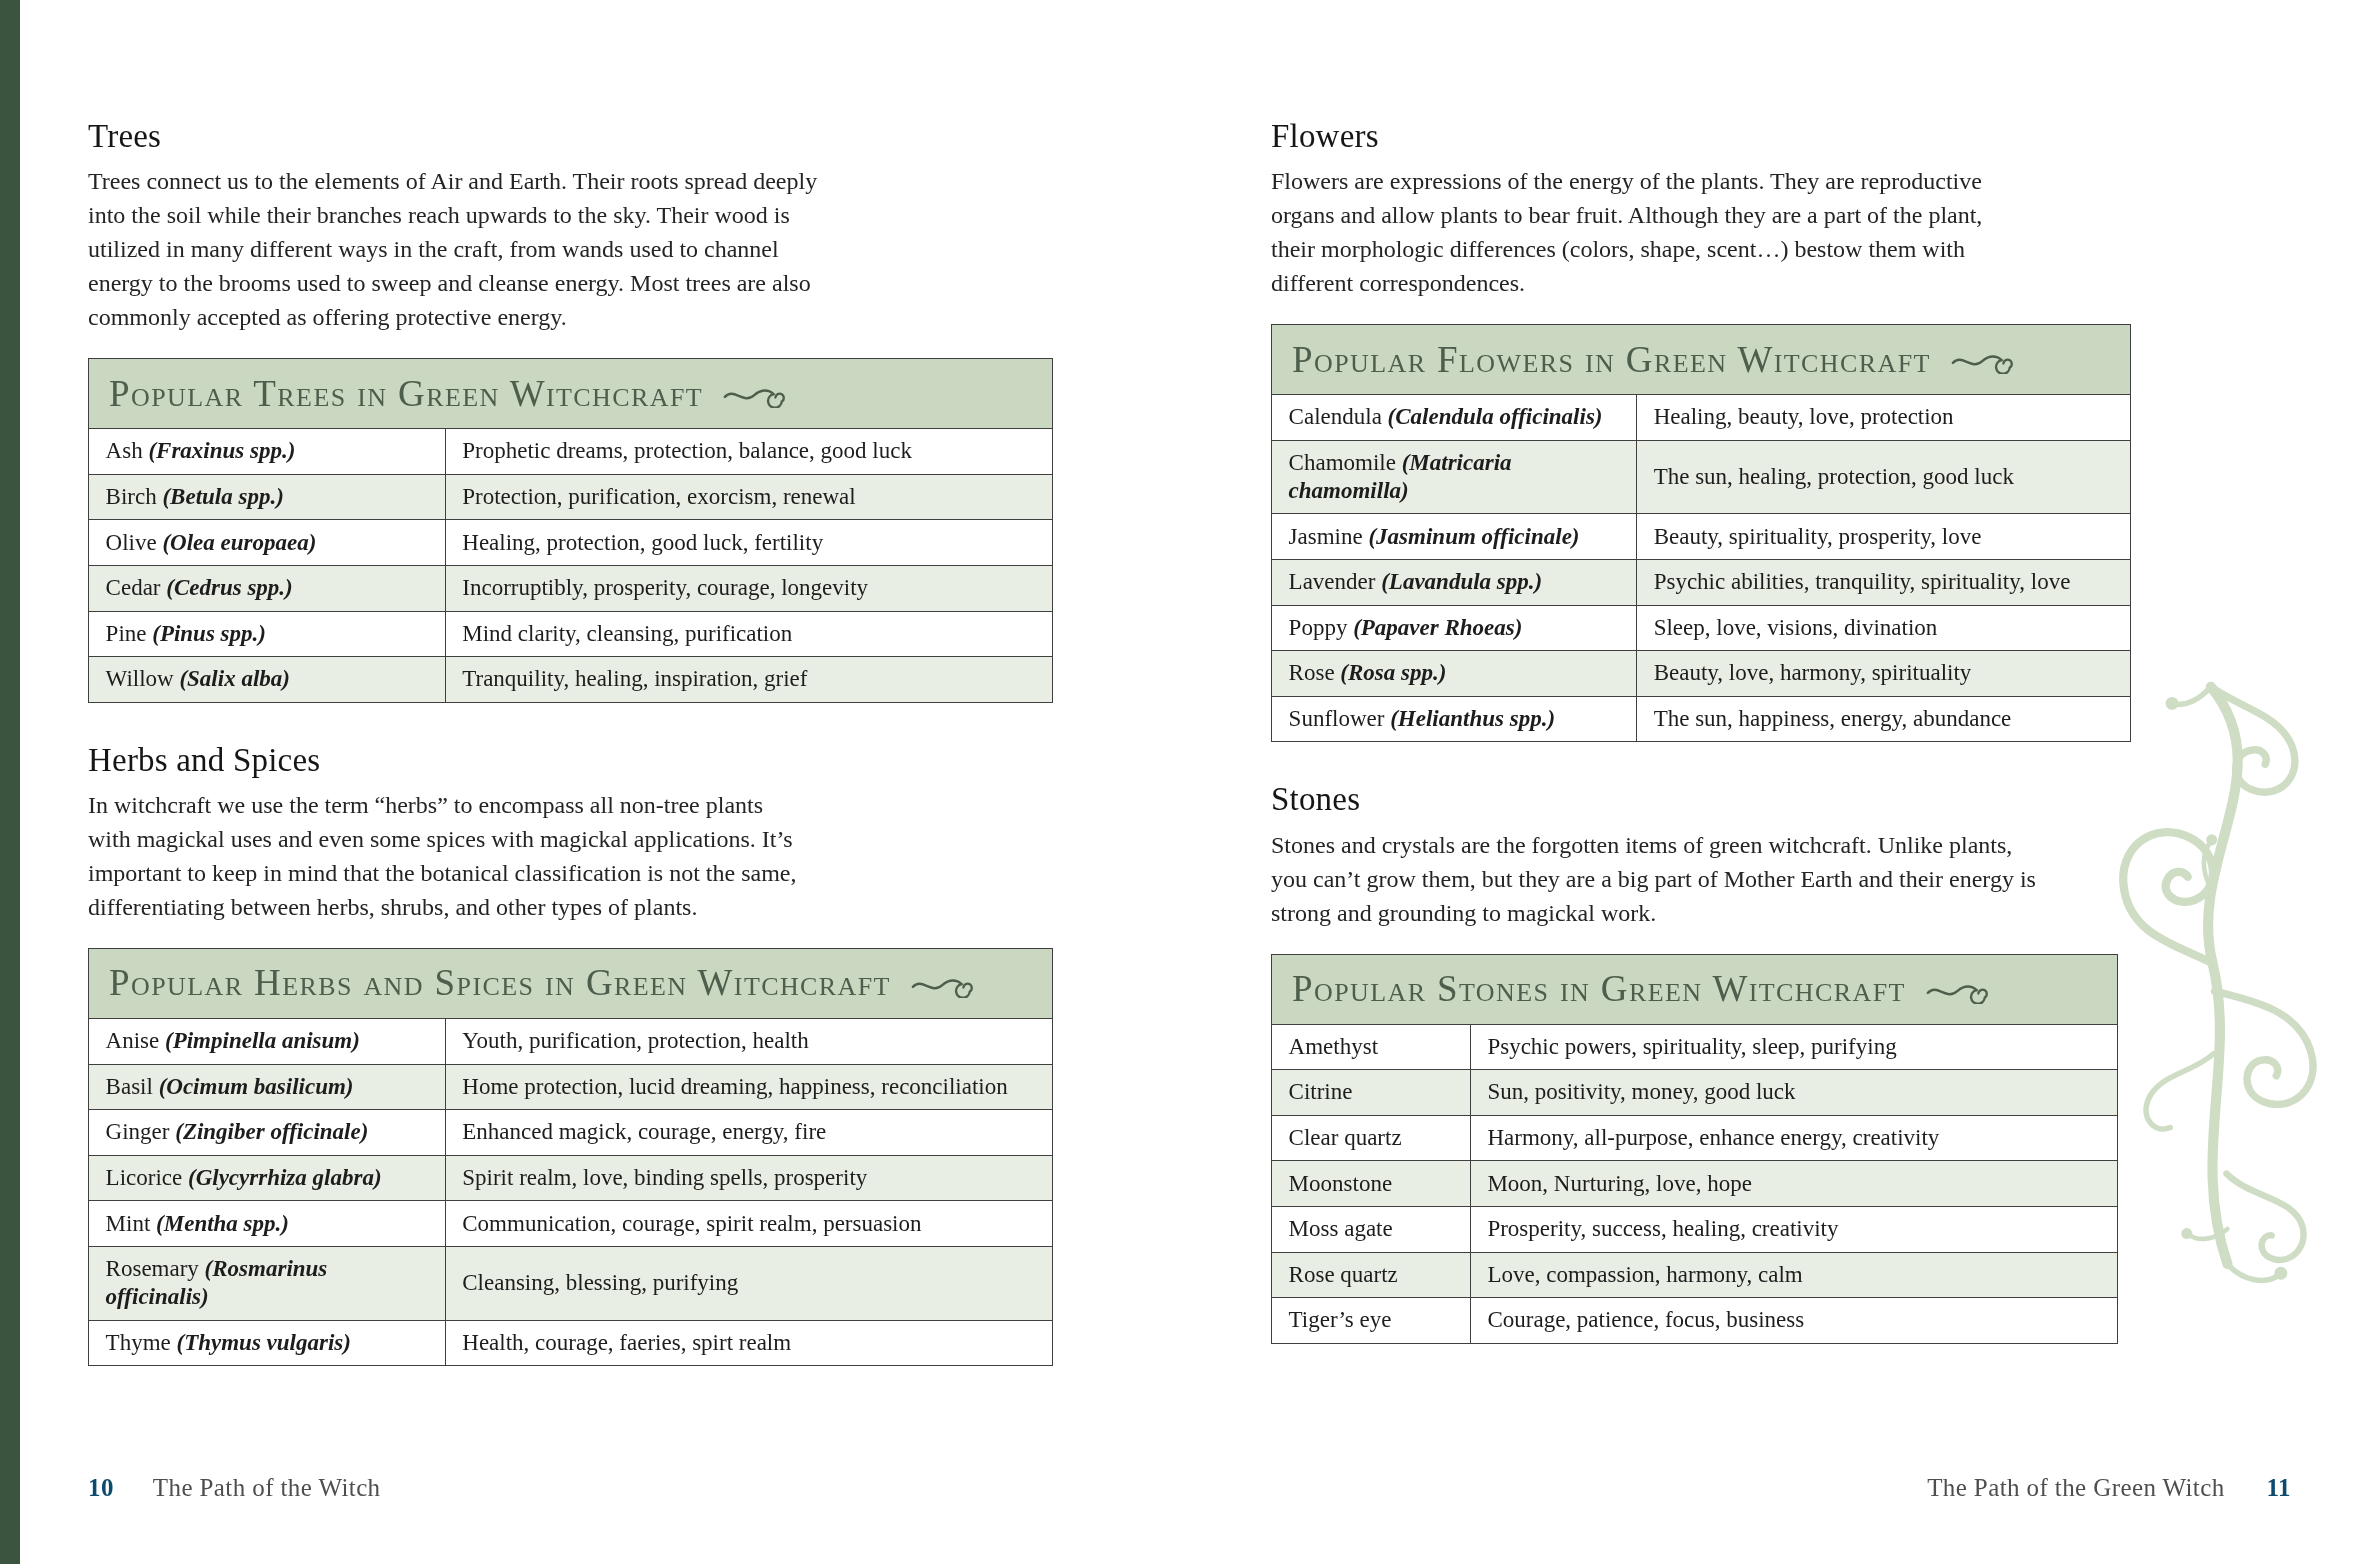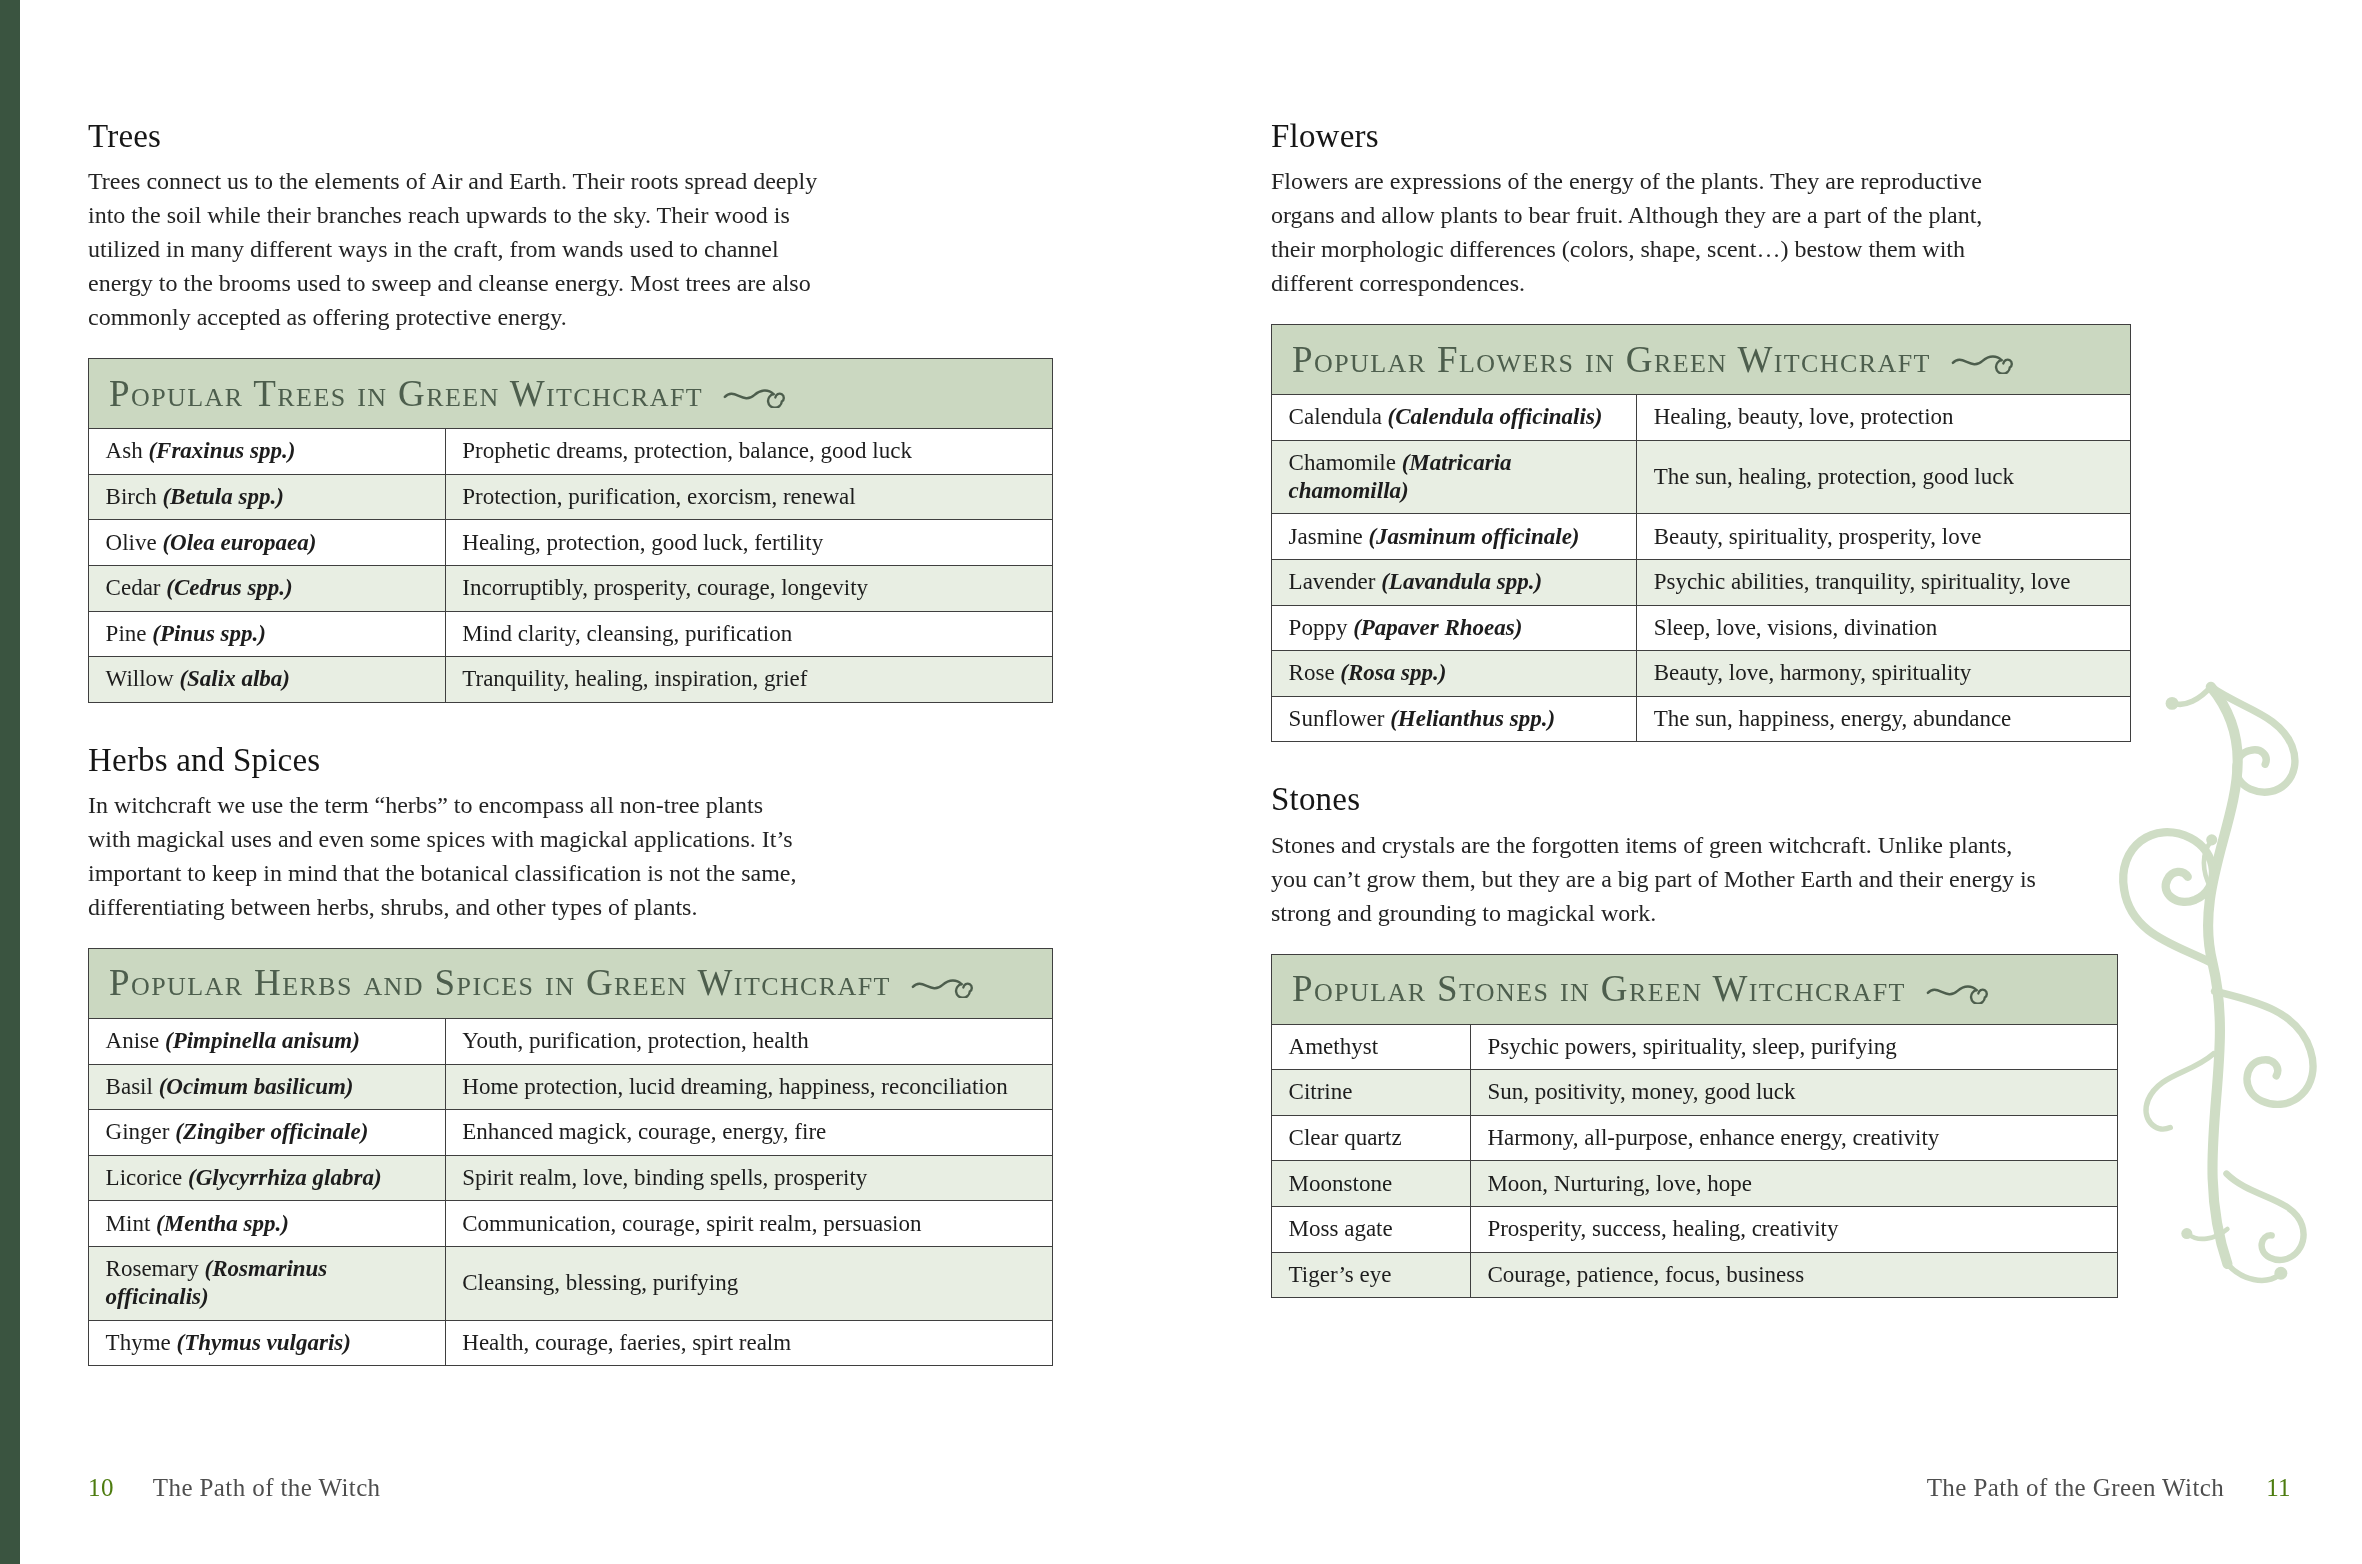--- a/index.html
+++ b/index.html
@@ -83,21 +83,21 @@
 
   .footer {
     position: absolute;
     top: 1474px;
     font-size: 25px;
     color: #4e4e4e;
     letter-spacing: 0.4px;
   }
   .footer-left { left: 88px; }
   .footer-right { right: 72px; text-align: right; }
-  .footer .pgnum { color: #4d7c0f; }
+  .footer .pgnum { color: #0c4a6e; font-weight: bold; }
   .footer-left .running-title { margin-left: 39px; }
   .footer-right .pgnum { margin-left: 42px; }
 
   .corner-ornament {
     position: absolute;
     left: 2102px;
     top: 657px;
     width: 260px;
     height: 646px;
     color: #cfddc5;
@@ -305,20 +305,24 @@
             <td>Clear quartz</td>
             <td>Harmony, all-purpose, enhance energy, creativity</td>
           </tr>
         <tr>
             <td>Moonstone</td>
             <td>Moon, Nurturing, love, hope</td>
           </tr>
         <tr>
             <td>Moss agate</td>
             <td>Prosperity, success, healing, creativity</td>
+          </tr>
+        <tr>
+            <td>Rose quartz</td>
+            <td>Love, compassion, harmony, calm</td>
           </tr>
         <tr>
             <td>Tiger’s eye</td>
             <td>Courage, patience, focus, business</td>
           </tr>
       </tbody>
     </table>
   </div>
 
   <svg class="corner-ornament" viewBox="0 0 282 700" fill="none" stroke="currentColor" stroke-linecap="round">

